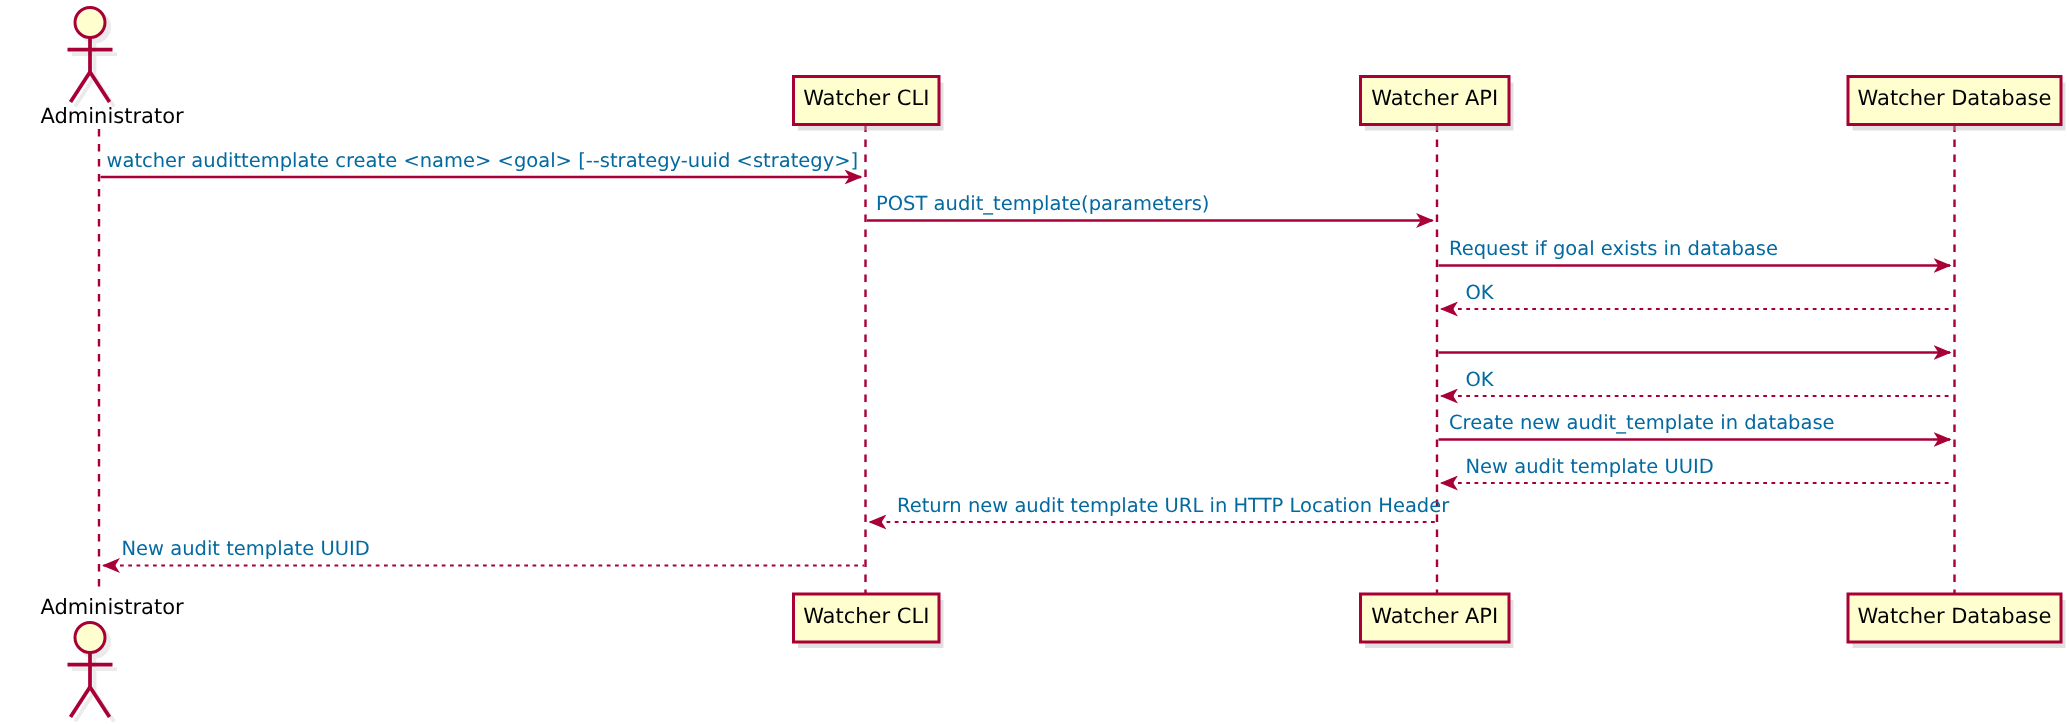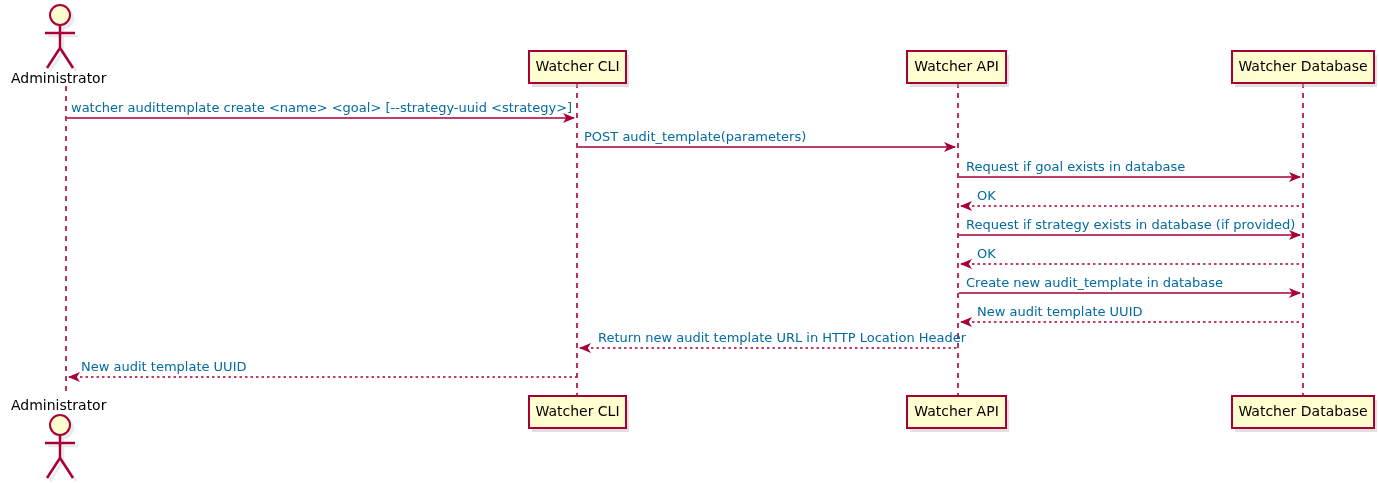--- a/index.html
+++ b/index.html
@@ -41,20 +41,21 @@
     text-align: center;
     line-height: 16px;
   }
   .actor-label {
     position: absolute;
     font-family: "DejaVu Sans", sans-serif;
     font-size: 14px;
     color: #000000;
     white-space: nowrap;
     line-height: 16px;
+    margin-left: 16px;
   }
 </style>
 </head>
 <body>
 
 <div id="diagram-root">
 
   <svg id="diagram-svg" width="1379" height="483" viewBox="0 0 1379 483">
 
     <defs>
@@ -162,20 +163,19 @@
   <div class="participant-label" style="left:903px; top:403px; width:99px;">Watcher API</div>
   <div class="participant-label" style="left:1228px; top:403px; width:142px;">Watcher Database</div>
 
   <div class="actor-label" style="left:7px; top:70px;">Administrator</div>
   <div class="actor-label" style="left:7px; top:397px;">Administrator</div>
 
   <div class="msg-label" style="left:67px; top:101px;">watcher audittemplate create &lt;name&gt; &lt;goal&gt; [--strategy-uuid &lt;strategy&gt;]</div>
   <div class="msg-label" style="left:962px; top:160px;">Request if goal exists in database</div>
   <div class="msg-label" style="left:580px; top:130px;">POST audit_template(parameters)</div>
   <div class="msg-label" style="left:973px; top:189px;">OK</div>
-  <div class="msg-label" style="left:962px; top:218px;">Request if strategy exists in database (if provided)</div>
   <div class="msg-label" style="left:973px; top:247px;">OK</div>
   <div class="msg-label" style="left:962px; top:276px;">Create new audit_template in database</div>
   <div class="msg-label" style="left:973px; top:305px;">New audit template UUID</div>
   <div class="msg-label" style="left:594px; top:331px;text-align:right;">Return new audit template URL in HTTP Location Header</div>
   <div class="msg-label" style="left:77px; top:360px;">New audit template UUID</div>
 
 </div>
 
 </body></html>

